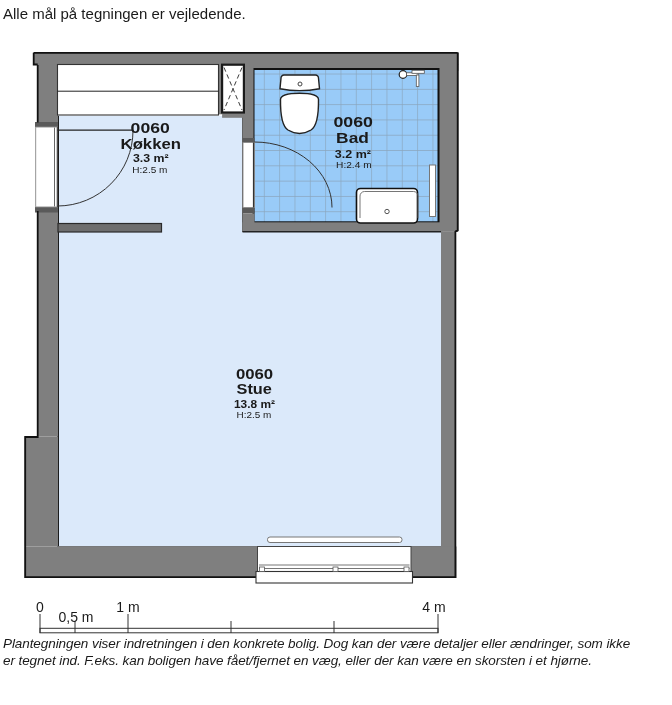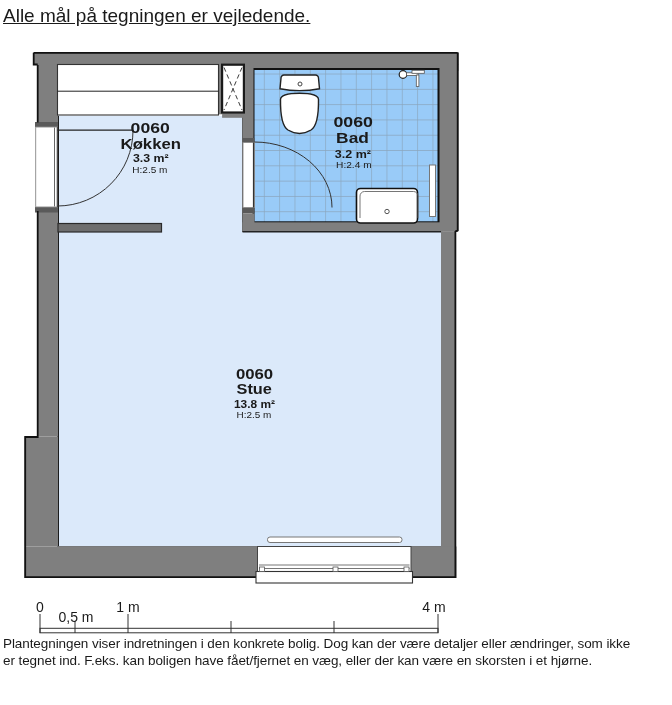--- a/index.html
+++ b/index.html
@@ -2,21 +2,21 @@
 <html><head>
 <meta charset="utf-8">
 <style>
 html,body{margin:0;padding:0;width:672px;height:705px;background:#fff;font-family:"Liberation Sans",sans-serif;}
 .t{position:absolute;color:#1a1a1a;}
 svg text{font-family:"Liberation Sans",sans-serif;fill:#1a1a1a;}
 </style>
 </head>
 <body>
 
-<div class="t" style="left:3px;top:5px;font-size:19px;letter-spacing:0px;text-decoration:underline;">Alle mål på tegningen er vejledende.</div>
+<div class="t" style="left:3px;top:5px;font-size:15px;letter-spacing:0px;">Alle mål på tegningen er vejledende.</div>
 
 <svg width="672" height="705" style="position:absolute;left:0;top:0" xmlns="http://www.w3.org/2000/svg">
 <defs>
 <pattern id="tiles" width="15.33" height="15.3" patternUnits="userSpaceOnUse" x="249.45" y="59.2">
 <rect width="15.33" height="15.3" fill="#99cbf8"></rect>
 <path d="M15.33,0 V15.3 M0,15.3 H15.33" stroke="#8aa5bc" stroke-width="1.3" fill="none"></path>
 </pattern>
 </defs>
 
 <path d="M58,115.8 H242.8 V232 H441 V546.5 H58 Z" fill="#dbe9fa"></path>
@@ -134,13 +134,13 @@
 <path d="M40,614 V633 M128,614 V633 M438,614 V633"></path>
 <path d="M75,621 V633 M231,621 V633 M334,621 V633"></path>
 </g>
 
 <text x="40" y="612" font-size="14" text-anchor="middle" fill="#111">0</text>
 <text x="76" y="621.5" font-size="14" text-anchor="middle" fill="#111">0,5 m</text>
 <text x="128" y="612" font-size="14" text-anchor="middle" fill="#111">1 m</text>
 <text x="434" y="612" font-size="14" text-anchor="middle" fill="#111">4 m</text>
 </svg>
 
-<div class="t" style="left:3px;top:634.5px;font-size:13.5px;line-height:17.2px;white-space:nowrap;letter-spacing:-0.08px;">Plantegningen viser indretningen i den konkrete bolig. Dog kan der være detaljer eller ændringer, som ikke<br>er tegnet ind. F.eks. kan boligen have fået/fjernet en væg, eller der kan være en skorsten i et hjørne.</div>
+<div class="t" style="left:3px;top:634.5px;font-size:13.5px;line-height:17.2px;white-space:nowrap;letter-spacing:-0.08px;font-style:italic;">Plantegningen viser indretningen i den konkrete bolig. Dog kan der være detaljer eller ændringer, som ikke<br>er tegnet ind. F.eks. kan boligen have fået/fjernet en væg, eller der kan være en skorsten i et hjørne.</div>
 
 </body></html>

